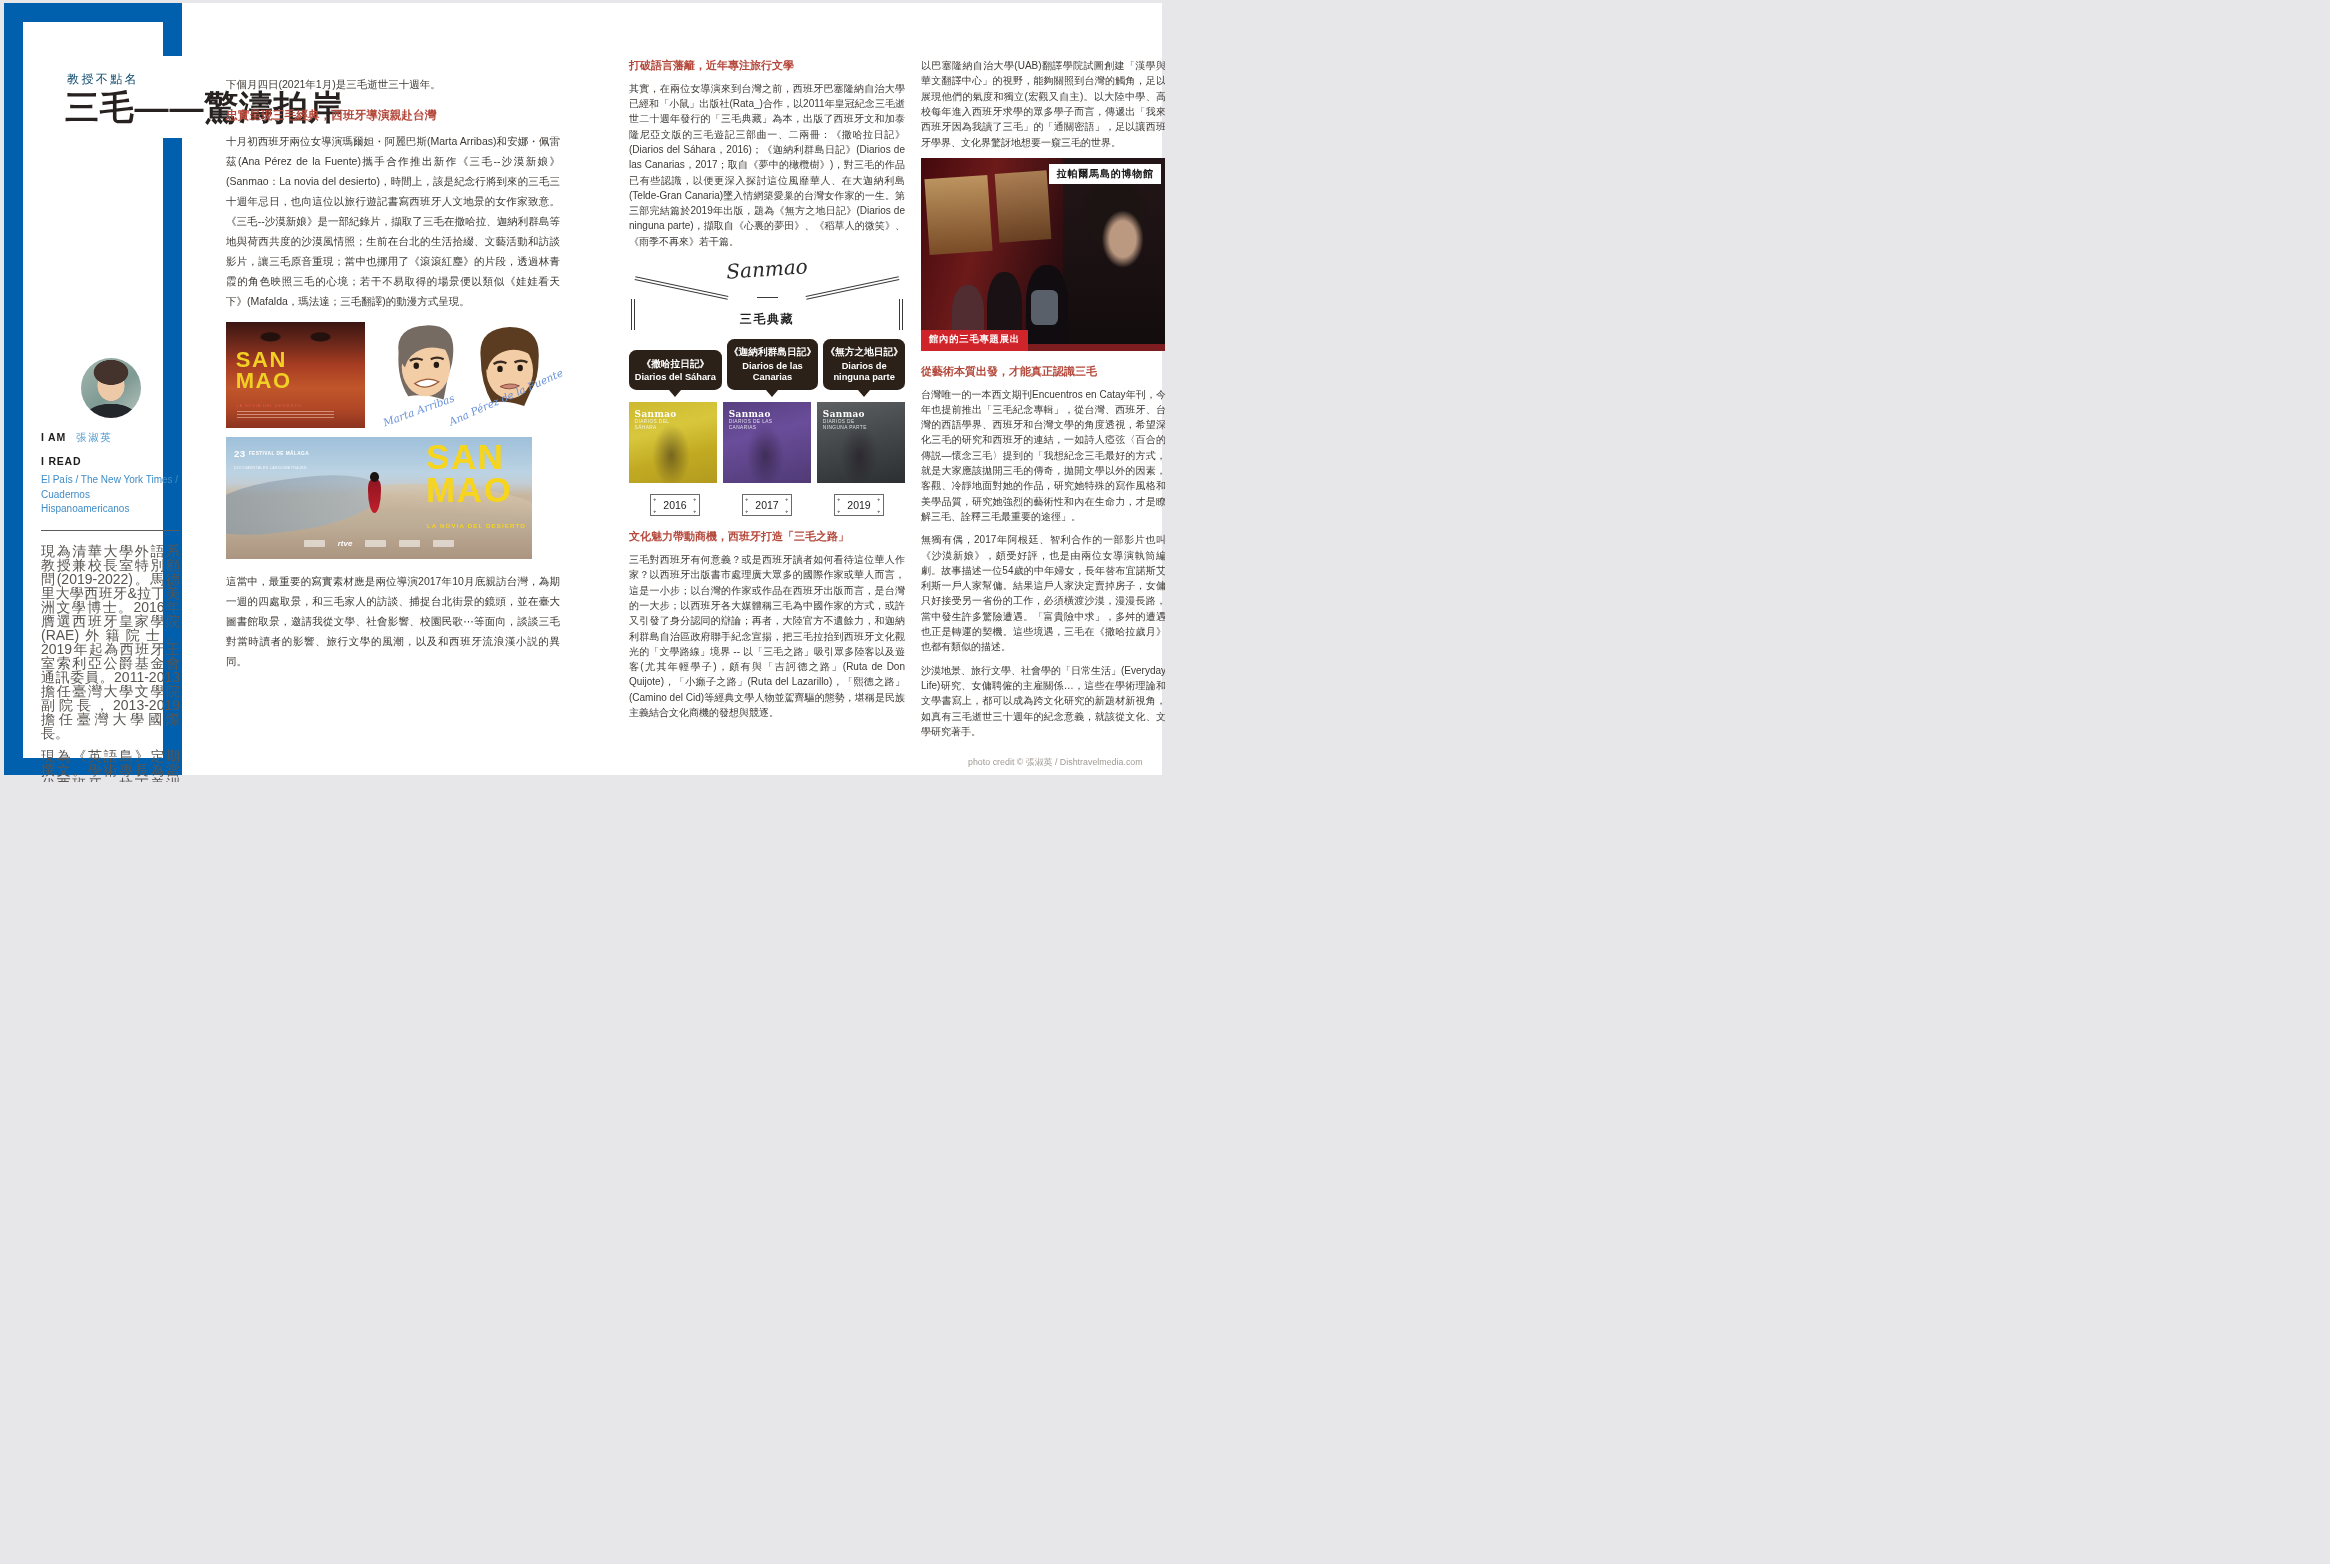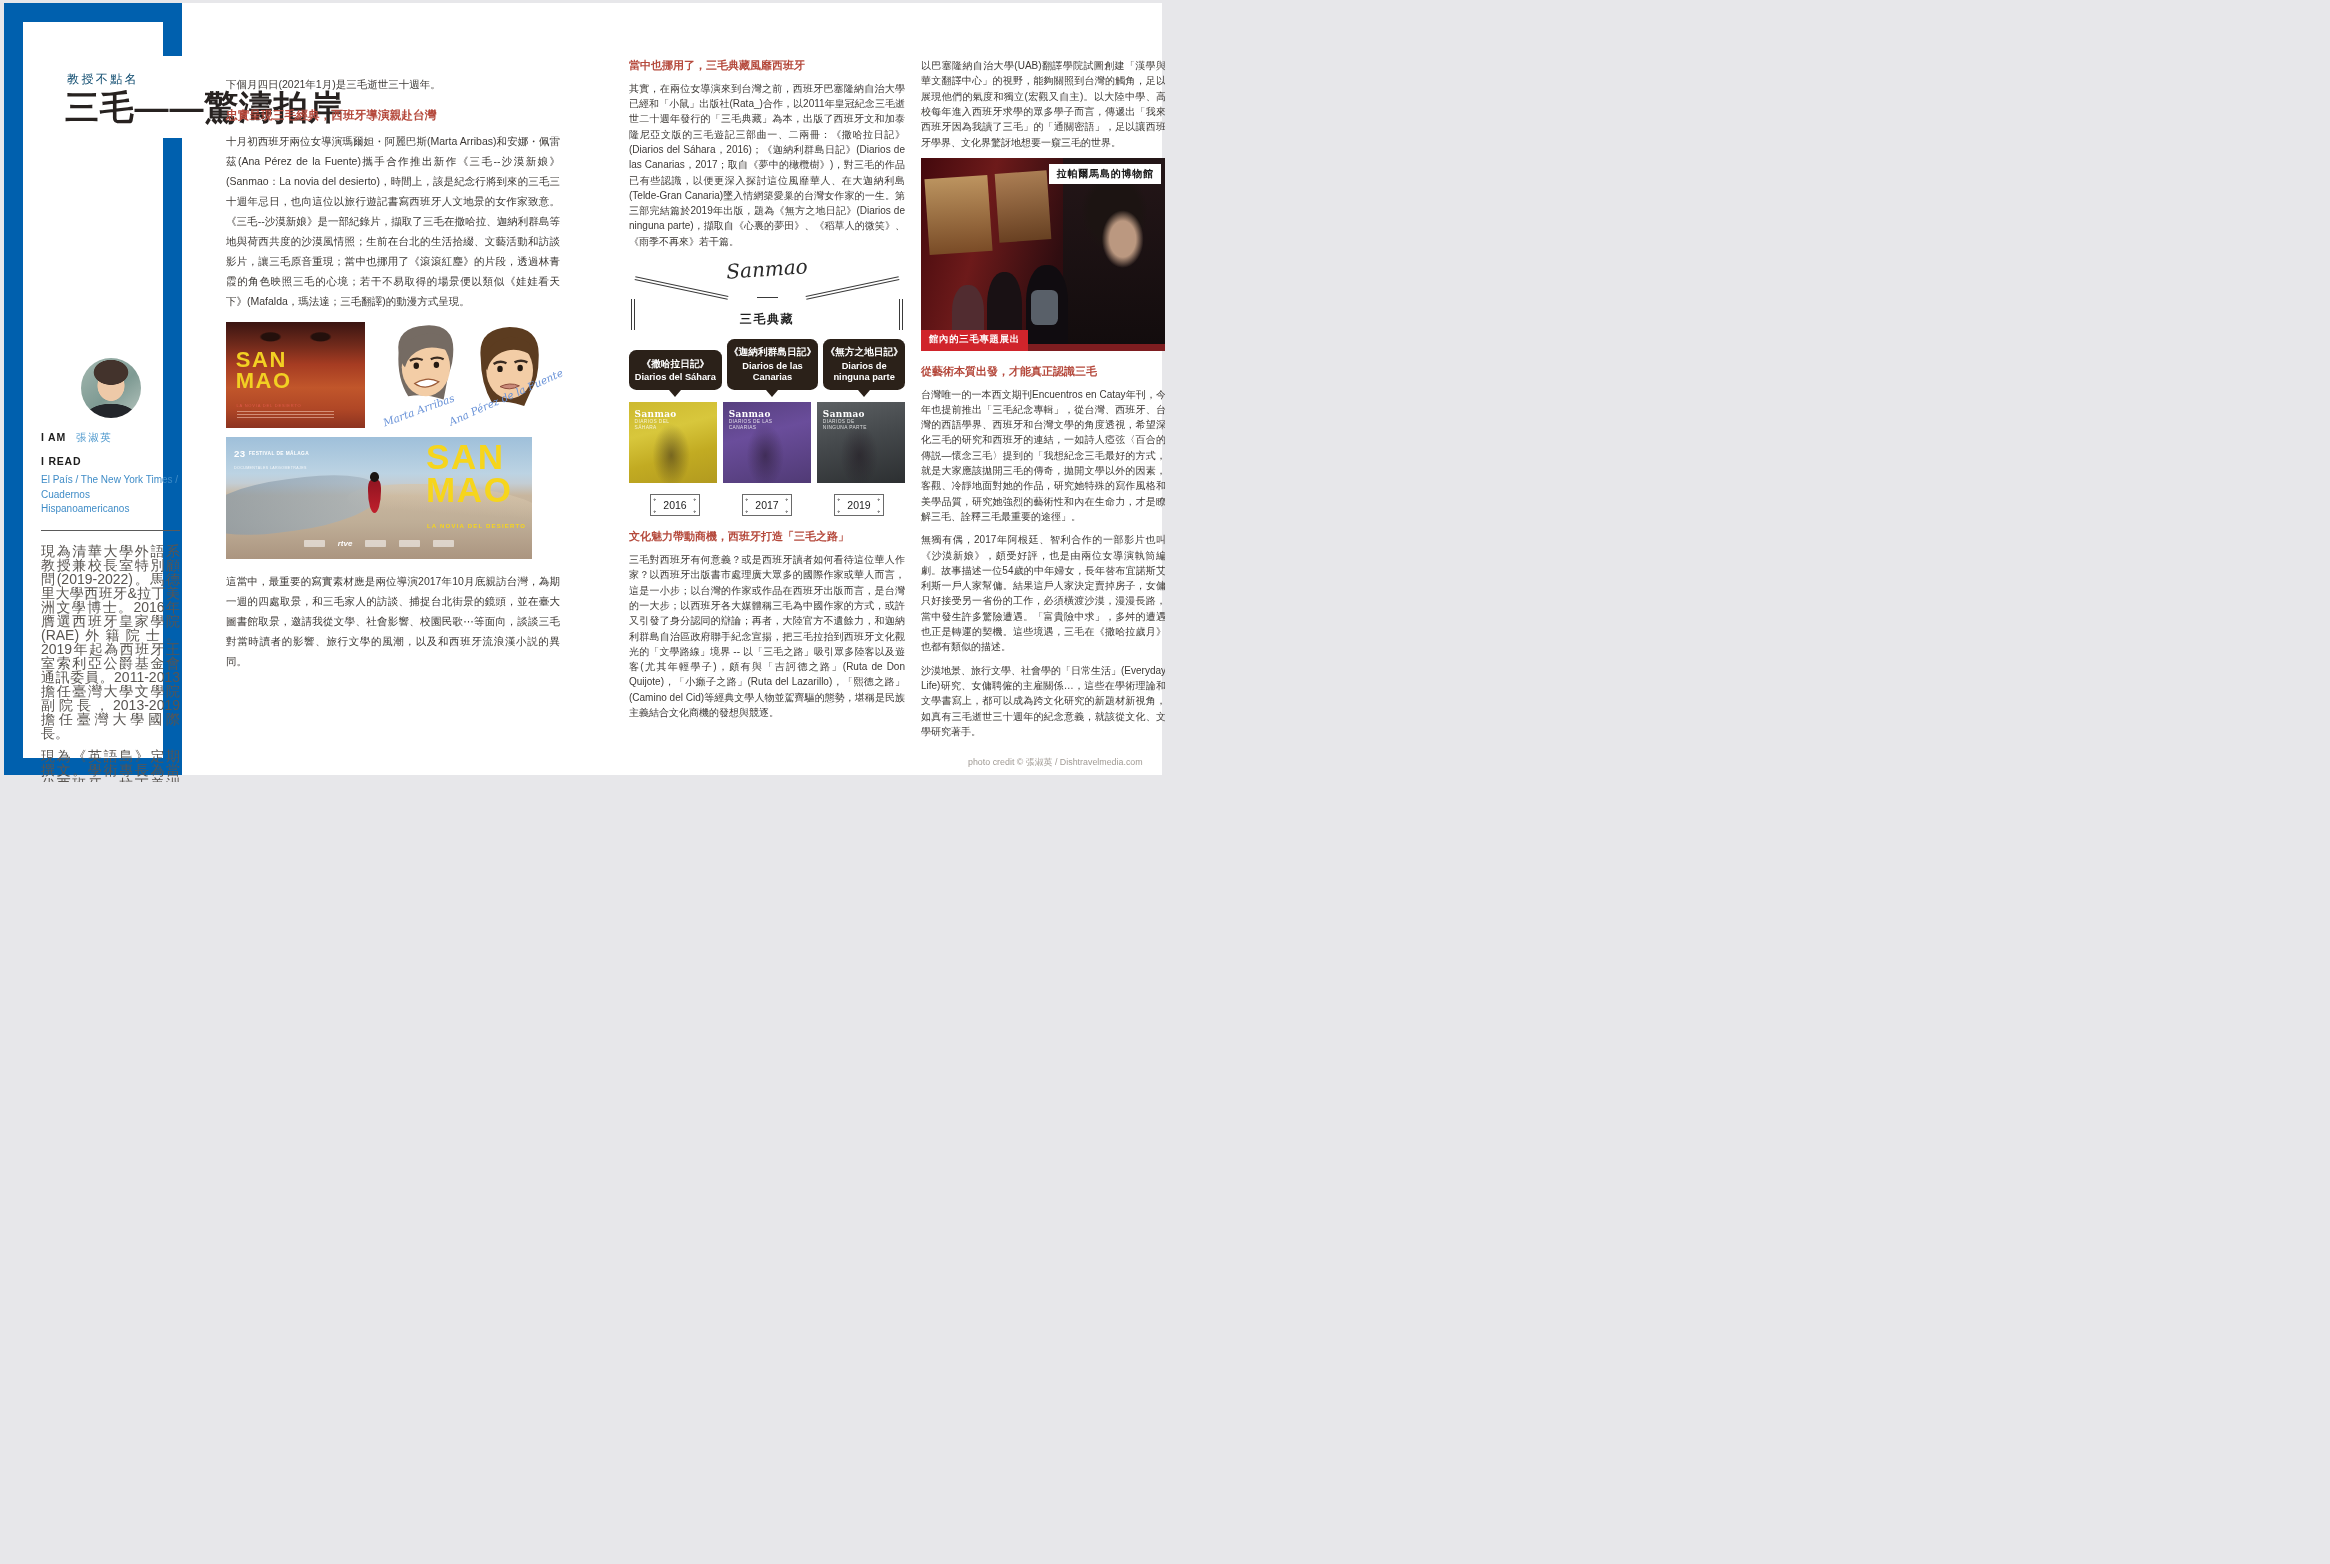--- a/index.html
+++ b/index.html
@@ -248,21 +248,21 @@
         <div class="blk"></div>
         <div class="blk"></div>
         <div class="blk"></div>
       </div>
     </div>
 
     <p>這當中，最重要的寫實素材應是兩位導演2017年10月底親訪台灣，為期一週的四處取景，和三毛家人的訪談、捕捉台北街景的鏡頭，並在臺大圖書館取景，邀請我從文學、社會影響、校園民歌⋯等面向，談談三毛對當時讀者的影響、旅行文學的風潮，以及和西班牙流浪漢小説的異同。</p>
   </div>
 
   <div class="col col2">
-    <h3 class="red-h">當中也挪用了，三毛典藏風靡西班牙</h3>
+    <h3 class="red-h">打破語言藩籬，近年專注旅行文學</h3>
     <p>其實，在兩位女導演來到台灣之前，西班牙巴塞隆納自治大學已經和「小鼠」出版社(Rata_)合作，以2011年皇冠紀念三毛逝世二十週年發行的「三毛典藏」為本，出版了西班牙文和加泰隆尼亞文版的三毛遊記三部曲一、二兩冊：《撒哈拉日記》(Diarios del Sáhara，2016)；《迦納利群島日記》(Diarios de las Canarias，2017；取自《夢中的橄欖樹》)，對三毛的作品已有些認識，以便更深入探討這位風靡華人、在大迦納利島(Telde-Gran Canaria)墜入情網築愛巢的台灣女作家的一生。第三部完結篇於2019年出版，題為《無方之地日記》(Diarios de ninguna parte)，擷取自《心裏的夢田》、《稻草人的微笑》、《雨季不再來》若干篇。</p>
 
     <div class="diagram">
       <div class="roof">
         <div class="roof-script">Sanmao</div>
         <div class="roof-dash"></div>
         <div class="dline roof-line-l"></div>
         <div class="dline roof-line-r"></div>
         <div class="roof-stub l"></div>
         <div class="roof-stub r"></div>

